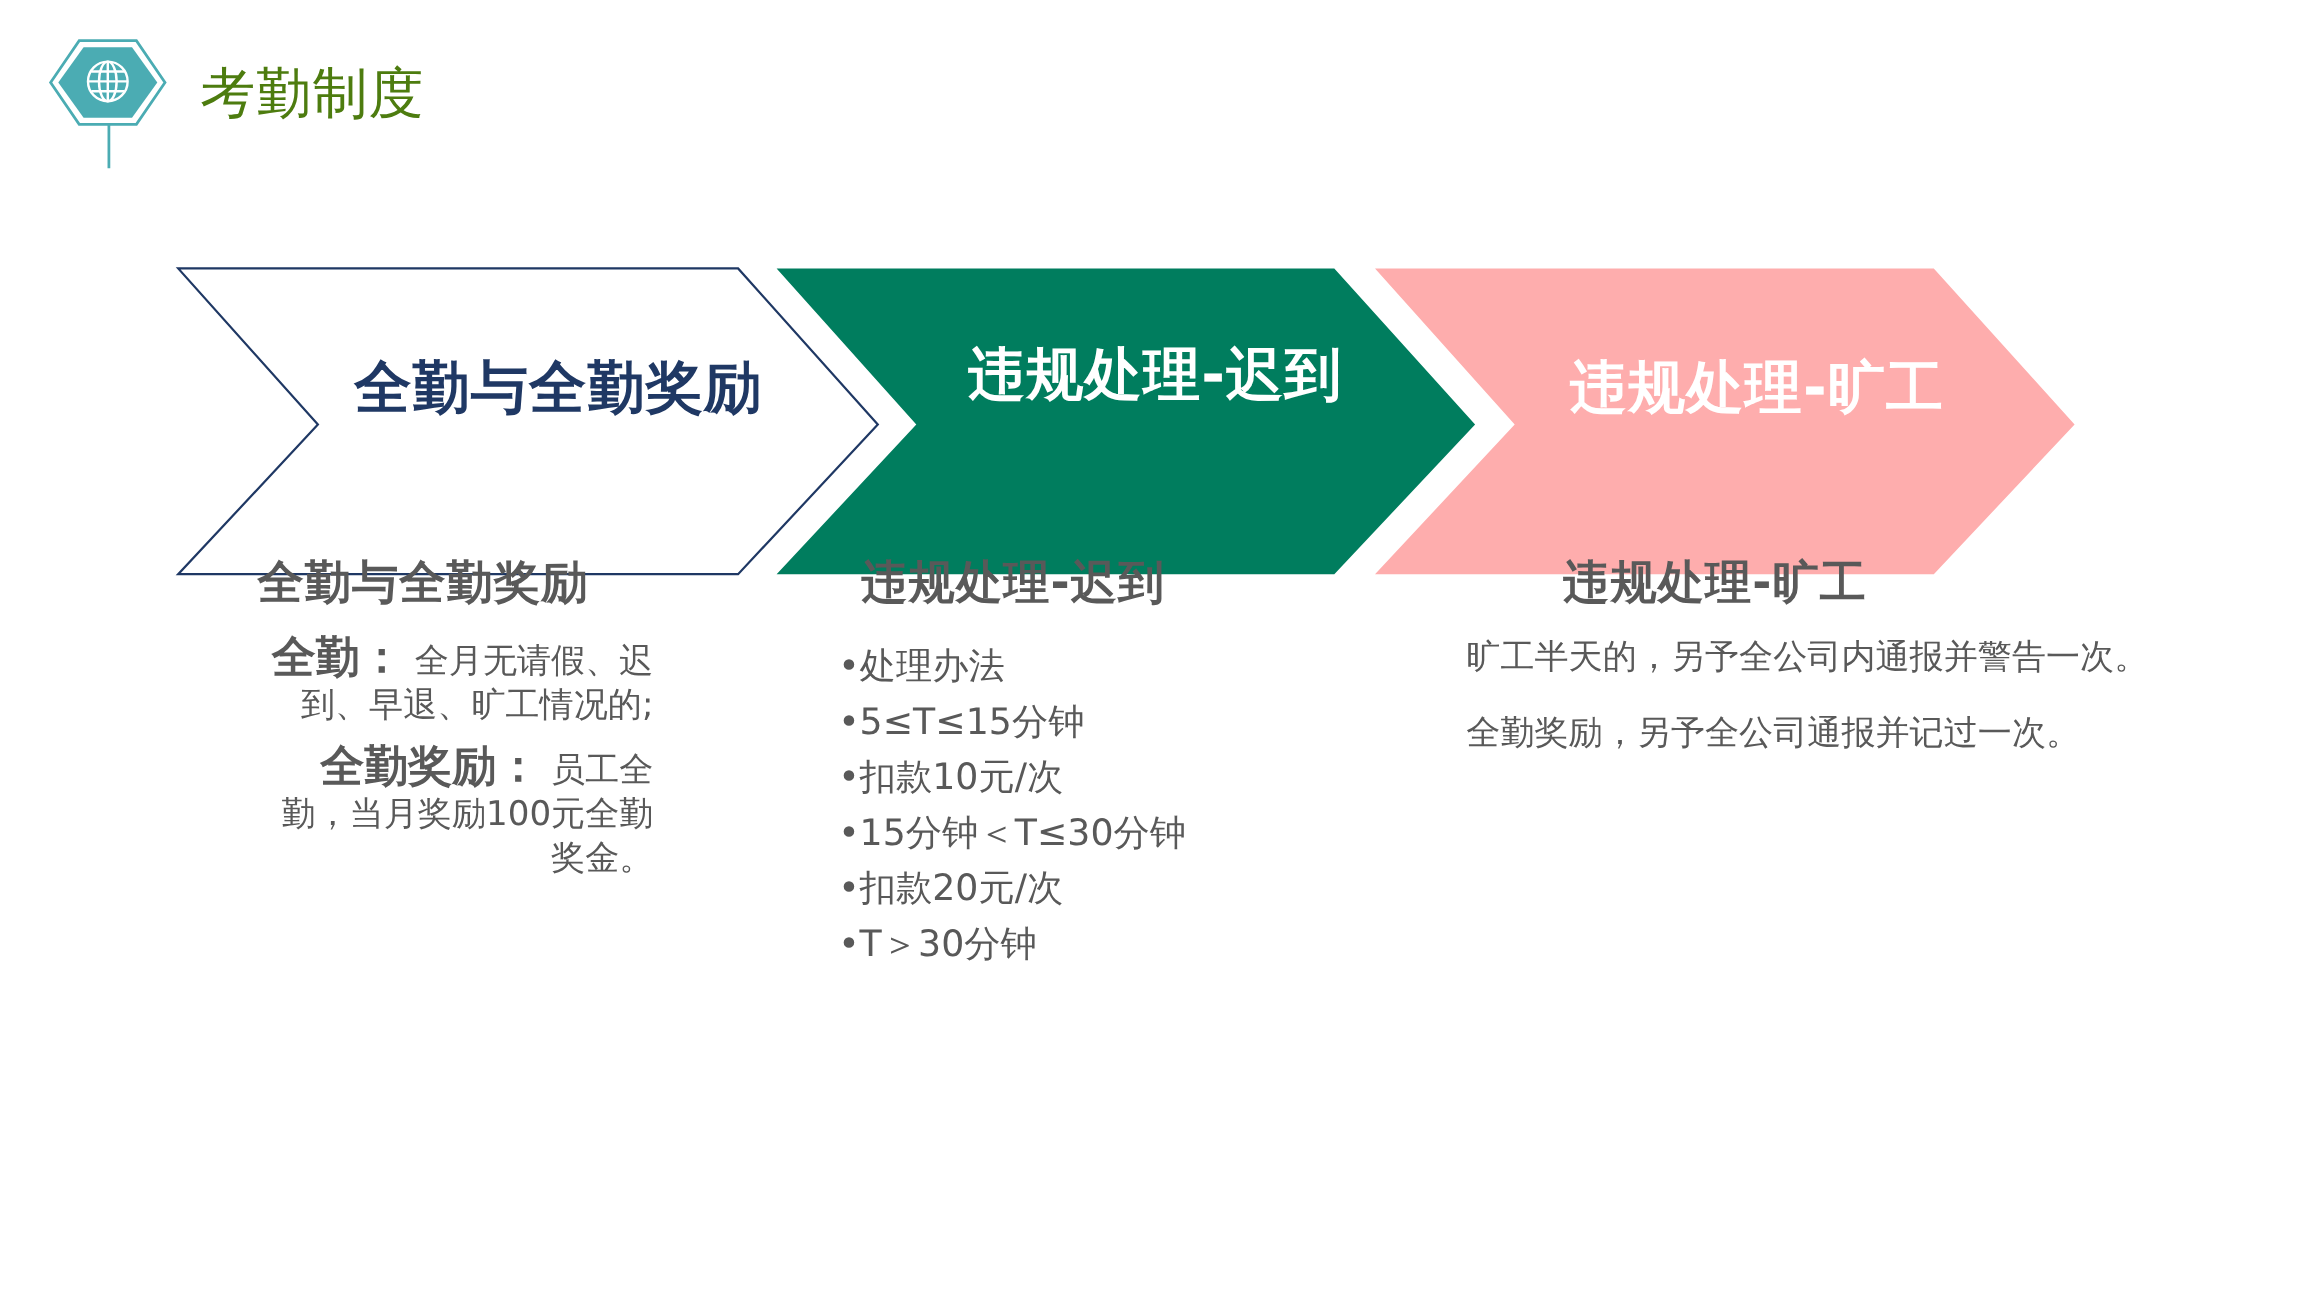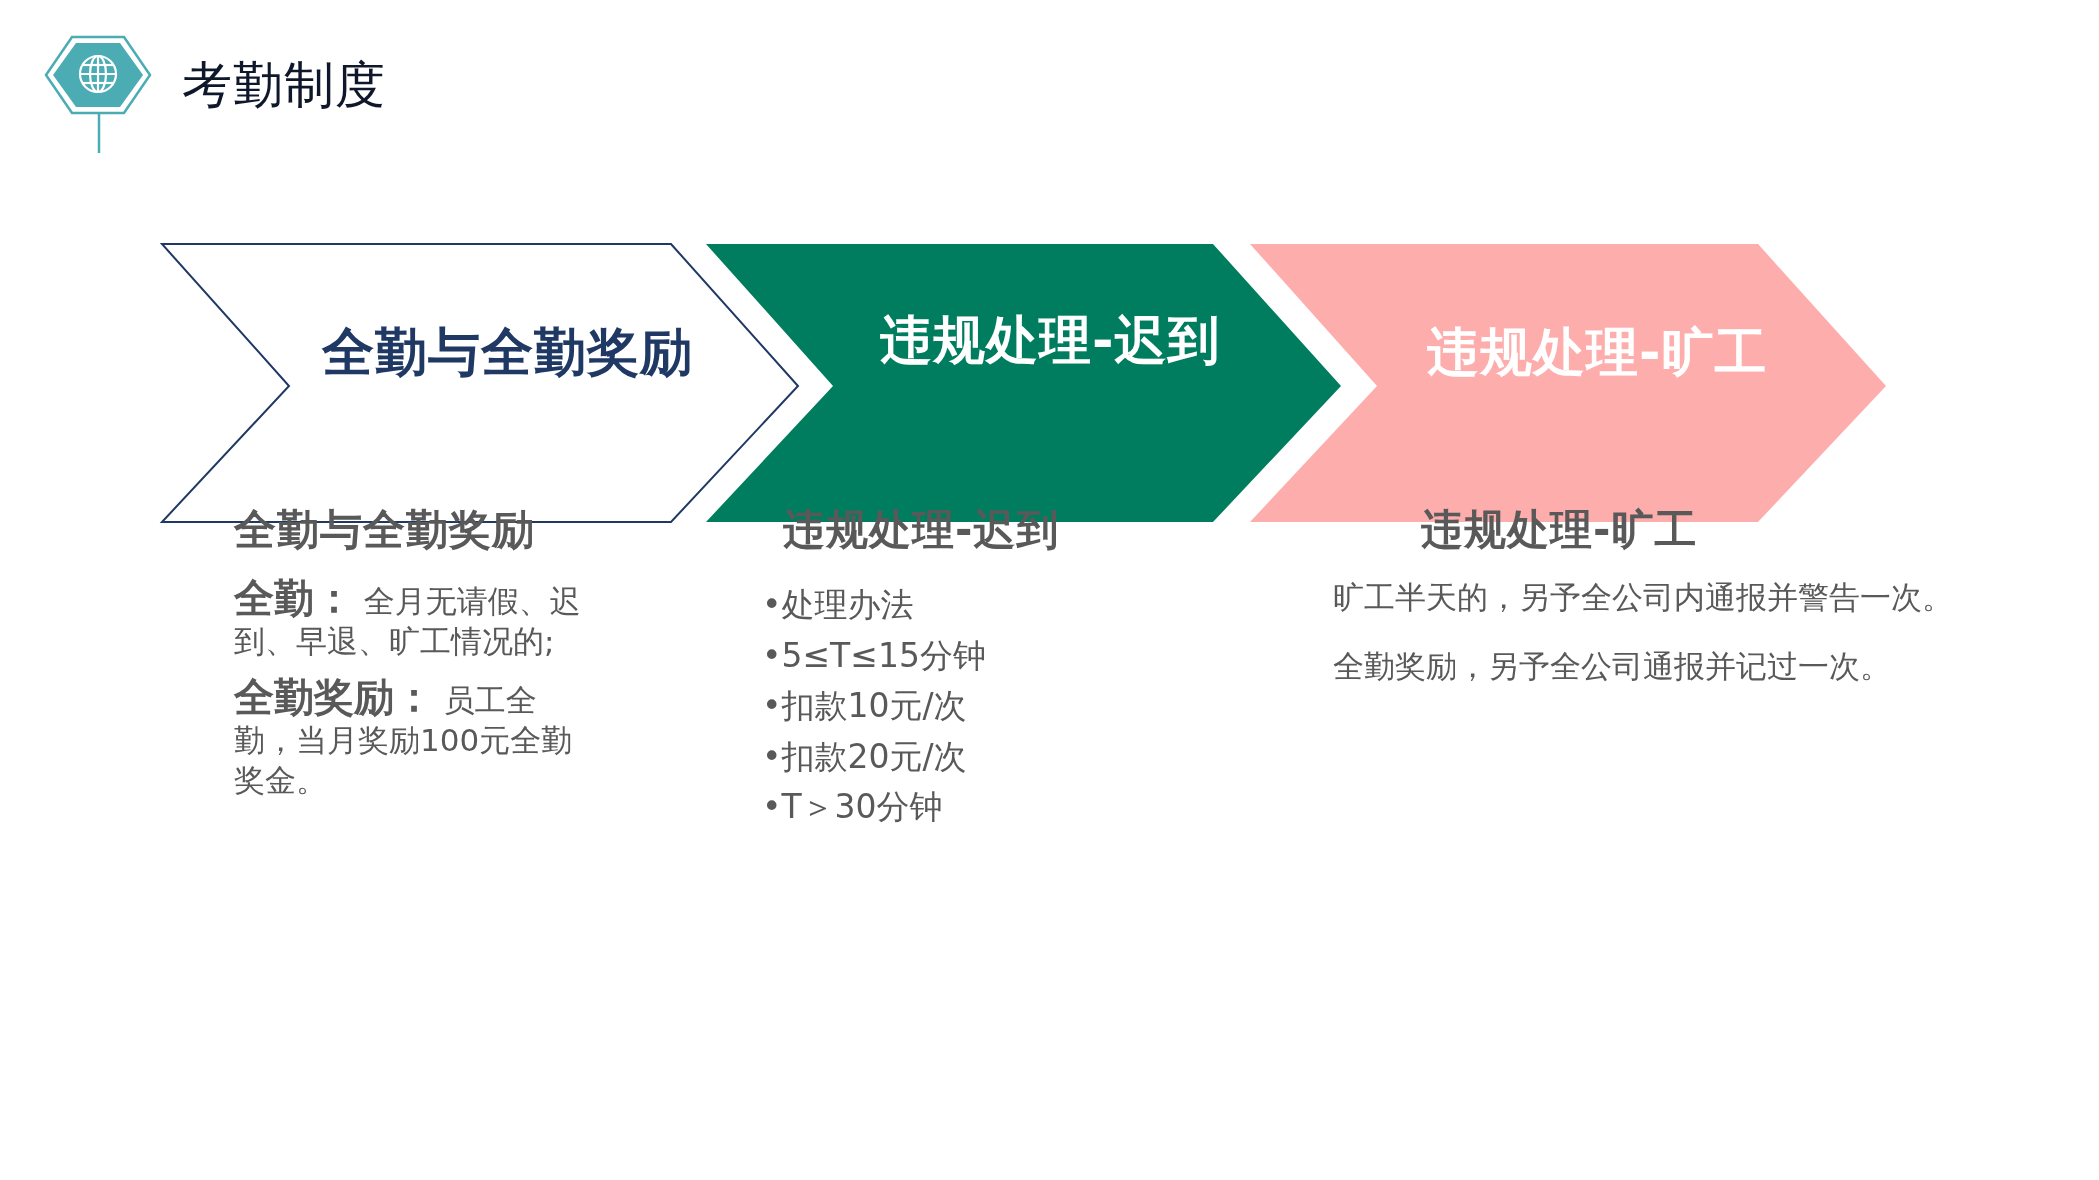--- a/index.html
+++ b/index.html
@@ -1,31 +1,31 @@
 <!DOCTYPE html>
 <html><head>
 <meta charset="utf-8">
 <style>
   html, body { margin:0; padding:0; background:#ffffff; }
   body { width:2099px; height:1180px; position:relative; overflow:hidden;
          font-family:"DejaVu Sans","Liberation Sans",sans-serif; color:#595959; }
   .abs { position:absolute; }
   #logo { left:44px; top:33px; width:108px; height:122px; }
-  #title { left:182px; top:52px; font-size:50px; color:#0f172a; white-space:nowrap; letter-spacing:1px; }
+  #title { left:182px; top:52px; font-size:50px; color:#4d7c0f; white-space:nowrap; letter-spacing:1px; }
   #arrows { left:0; top:0; width:2099px; height:600px; }
   .arrow-label { position:absolute; font-weight:bold; white-space:nowrap; letter-spacing:1px; }
   #lbl1 { left:322px; top:318px; font-size:52px; color:#1f3864; }
   #lbl2 { left:880px; top:306px; font-size:52px; color:#ffffff; }
   #lbl3 { left:1427px; top:318px; font-size:52px; color:#ffffff; }
   .sec-head { position:absolute; font-weight:bold; font-size:42px; color:#595959; white-space:nowrap; letter-spacing:1px; }
   #h1 { left:234px; top:502px; }
   #h2 { left:783px; top:502px; }
   #h3 { left:1421px; top:502px; }
   #col1 { left:234px; top:578px; width:360px; font-size:31px; line-height:40px; }
-  #col1 p { margin:0 0 16px 0; }
+  #col1 p { margin:0 0 16px 0;text-align:right; }
   #col1 .lead { font-weight:bold; font-size:40px; }
   #col2 { left:762px; top:580px; font-size:33px; line-height:50.5px; white-space:nowrap; }
   #col2 div { height:50.5px; }
   #col3 { left:1333px; top:574px; width:640px; font-size:31px; line-height:47px; }
   #col3 p { margin:0 0 22px 0; }
 </style>
 </head>
 <body>
 
 <svg id="logo" class="abs" viewBox="0 0 108 122">
@@ -64,20 +64,21 @@
   </p>
   <p>
     <span class="lead">全勤奖励：</span><span> 员工全勤，当月奖励100元全勤奖金。</span>
   </p>
 </div>
 
 <div id="col2" class="abs">
   <div>•处理办法</div>
   <div>•5≤T≤15分钟</div>
   <div>•扣款10元/次</div>
+  <div>•15分钟＜T≤30分钟</div>
   <div>•扣款20元/次</div>
   <div>•T＞30分钟</div>
 </div>
 
 <div id="col3" class="abs">
   <p>旷工半天的，另予全公司内通报并警告一次。</p>
   <p>全勤奖励，另予全公司通报并记过一次。</p>
 </div>
 
 </body></html>

